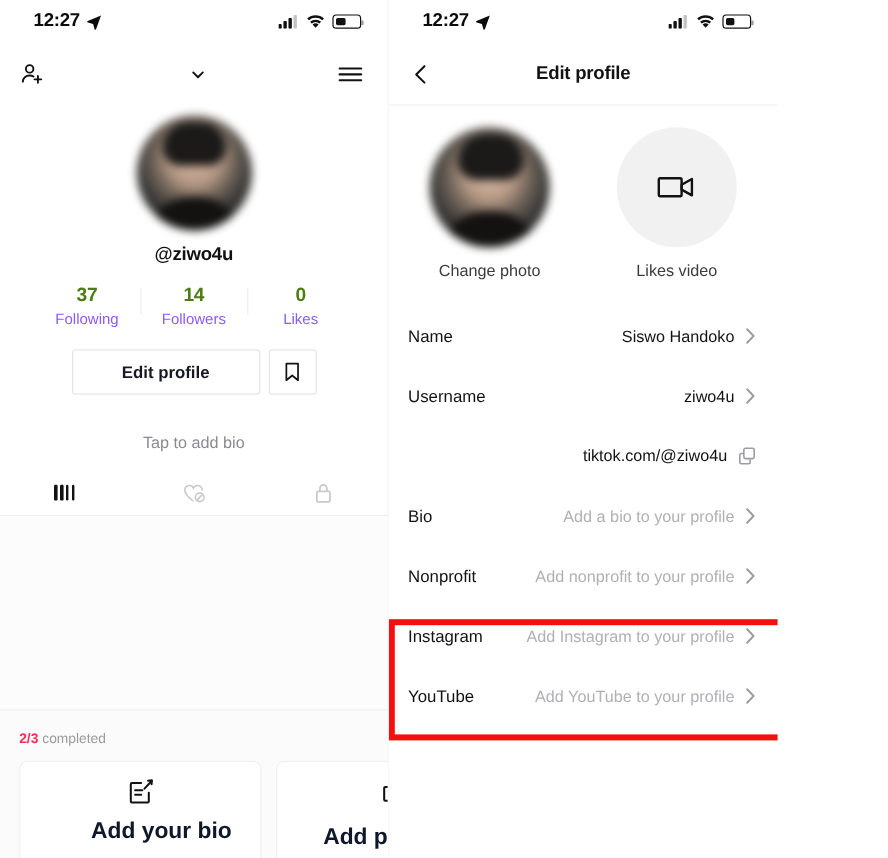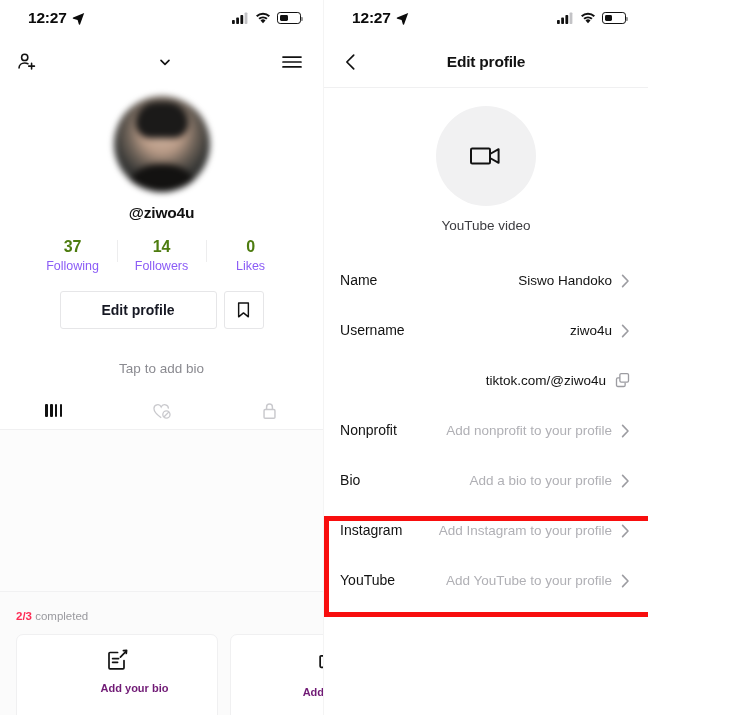--- a/index.html
+++ b/index.html
@@ -88,21 +88,21 @@
   }
   .complete-title { font-size: 15.5px; font-weight: 700; color: #121212; letter-spacing: -0.2px; }
   .complete-sub { margin-top: 4px; font-size: 11.5px; color: #9a9a9f; }
   .complete-sub b { font-weight: 700; }
   .cards { margin-top: 12px; display: flex; gap: 12px; }
   .ccard {
     width: 202px; height: 100px; background: #fff; border: 1px solid #f0f0f1;
     border-radius: 7px; display: flex; flex-direction: column; align-items: center;
     padding-top: 13px; flex: 0 0 auto; cursor: pointer; position: relative;
   }
-  .ccard-title { margin-top: 10px; font-size: 11px; font-weight: 700; color: #701a75; white-space: nowrap; margin-left: 35px; }
+  .ccard-title { margin-top: 10px; font-size: 19px; font-weight: 700; color: #0f172a; white-space: nowrap; margin-left: 35px; }
   .check-badge {
     position: absolute; right: -4px; bottom: -4px; width: 11px; height: 11px;
     background: #16c79a; border-radius: 50%; display: flex; align-items: center; justify-content: center;
   }
 
   
   .r-nav { height: 52px; display: flex; align-items: center; position: relative; padding: 0 18px;
            border-bottom: 1px solid #f0f0f1; }
   .r-title { position: absolute; left: 0; right: 0; text-align: center; font-size: 15.5px; font-weight: 700; color: #121212; letter-spacing: -0.2px; }
 
@@ -117,21 +117,21 @@
   .mp-shirt { position: absolute; left: 10px; bottom: -6px; width: 80px; height: 36px; background: #131211; border-radius: 40px 40px 0 0; }
   .media-video { background: #f1f1f2; display: flex; align-items: center; justify-content: center; }
   .media-label { margin-top: 12px; font-size: 13.5px; color: #3c3c40; }
 
   .form { margin-top: 22px; }
   .frow {
     height: 50px; display: flex; align-items: center; justify-content: space-between;
     padding: 0 18px 0 16px; cursor: pointer;
   }
   .frow-label { font-size: 14px; color: #121212; }
-  .frow-right { display: flex; align-items: flex-end; gap: 9px; }
+  .frow-right { display: flex; align-items: flex-start; gap: 9px; }
   .frow-value { font-size: 13.5px; color: #121212; }
   .frow-value.muted { color: #b0b0b5; }
   .frow-value.link { color: #121212; }
   .chev-r { display: block; }
 
   
   .highlight {
     position: absolute; left: 0px; top: 516px; width: 360px; height: 101px;
     border: 5px solid #f80e0e; pointer-events: none; z-index: 20;
   }
@@ -317,27 +317,34 @@
       <div class="icon-btn">
         <svg width="18" height="20" viewBox="0 0 20 22" fill="none" stroke="#121212" stroke-width="1.9" stroke-linecap="round" stroke-linejoin="round">
           <path d="M13 3.4 5.4 11 13 18.6"></path>
         </svg>
       </div>
       <div class="r-title">Edit profile</div>
     </div>
 
     <div class="media-row">
       <div class="media-item">
+        <div class="media-circle media-photo">
+          <div class="mp-hair"></div>
+            <div class="mp-shirt"></div>
+        </div>
+        <div class="media-label">Change photo</div>
+      </div>
+      <div class="media-item">
         <div class="media-circle media-video">
           <svg width="34" height="26" viewBox="0 0 34 26" fill="none" stroke="#121212" stroke-width="2" stroke-linejoin="round">
             <rect x="2" y="5.5" width="19" height="15" rx="1.2"></rect>
             <path d="M21 11 29.6 6.2v13.6L21 15z"></path>
           </svg>
         </div>
-        <div class="media-label">YouTube video</div>
+        <div class="media-label">Likes video</div>
       </div>
     </div>
 
     <div class="form">
 
       <div class="frow">
         <span class="frow-label">Name</span>
         <span class="frow-right">
           <span class="frow-value">Siswo Handoko</span>
           <svg class="chev-r" width="9" height="14" viewBox="0 0 9 14" fill="none" stroke="#9c9ca1" stroke-width="1.6" stroke-linecap="round" stroke-linejoin="round">
@@ -361,33 +368,33 @@
         <span class="frow-right">
           <span class="frow-value link">tiktok.com/@ziwo4u</span>
           <svg width="15" height="16" viewBox="0 0 16 17" fill="none" stroke="#9c9ca1" stroke-width="1.4" stroke-linejoin="round">
             <rect x="5.2" y="1.6" width="9.2" height="9.2" rx="1.4"></rect>
             <path d="M10.8 11.4v2.6a1.4 1.4 0 0 1-1.4 1.4H3a1.4 1.4 0 0 1-1.4-1.4V7.6A1.4 1.4 0 0 1 3 6.2h2.2"></path>
           </svg>
         </span>
       </div>
 
       <div class="frow">
+        <span class="frow-label">Bio</span>
+        <span class="frow-right">
+          <span class="frow-value muted">Add a bio to your profile</span>
+          <svg class="chev-r" width="9" height="14" viewBox="0 0 9 14" fill="none" stroke="#9c9ca1" stroke-width="1.6" stroke-linecap="round" stroke-linejoin="round">
+              <path d="M1.6 1.4 7 7l-5.4 5.6"></path>
+            </svg>
+        </span>
+      </div>
+
+      <div class="frow">
         <span class="frow-label">Nonprofit</span>
         <span class="frow-right">
           <span class="frow-value muted">Add nonprofit to your profile</span>
-          <svg class="chev-r" width="9" height="14" viewBox="0 0 9 14" fill="none" stroke="#9c9ca1" stroke-width="1.6" stroke-linecap="round" stroke-linejoin="round">
-              <path d="M1.6 1.4 7 7l-5.4 5.6"></path>
-            </svg>
-        </span>
-      </div>
-
-      <div class="frow">
-        <span class="frow-label">Bio</span>
-        <span class="frow-right">
-          <span class="frow-value muted">Add a bio to your profile</span>
           <svg class="chev-r" width="9" height="14" viewBox="0 0 9 14" fill="none" stroke="#9c9ca1" stroke-width="1.6" stroke-linecap="round" stroke-linejoin="round">
               <path d="M1.6 1.4 7 7l-5.4 5.6"></path>
             </svg>
         </span>
       </div>
 
       <div class="frow">
         <span class="frow-label">Instagram</span>
         <span class="frow-right">
           <span class="frow-value muted">Add Instagram to your profile</span>

